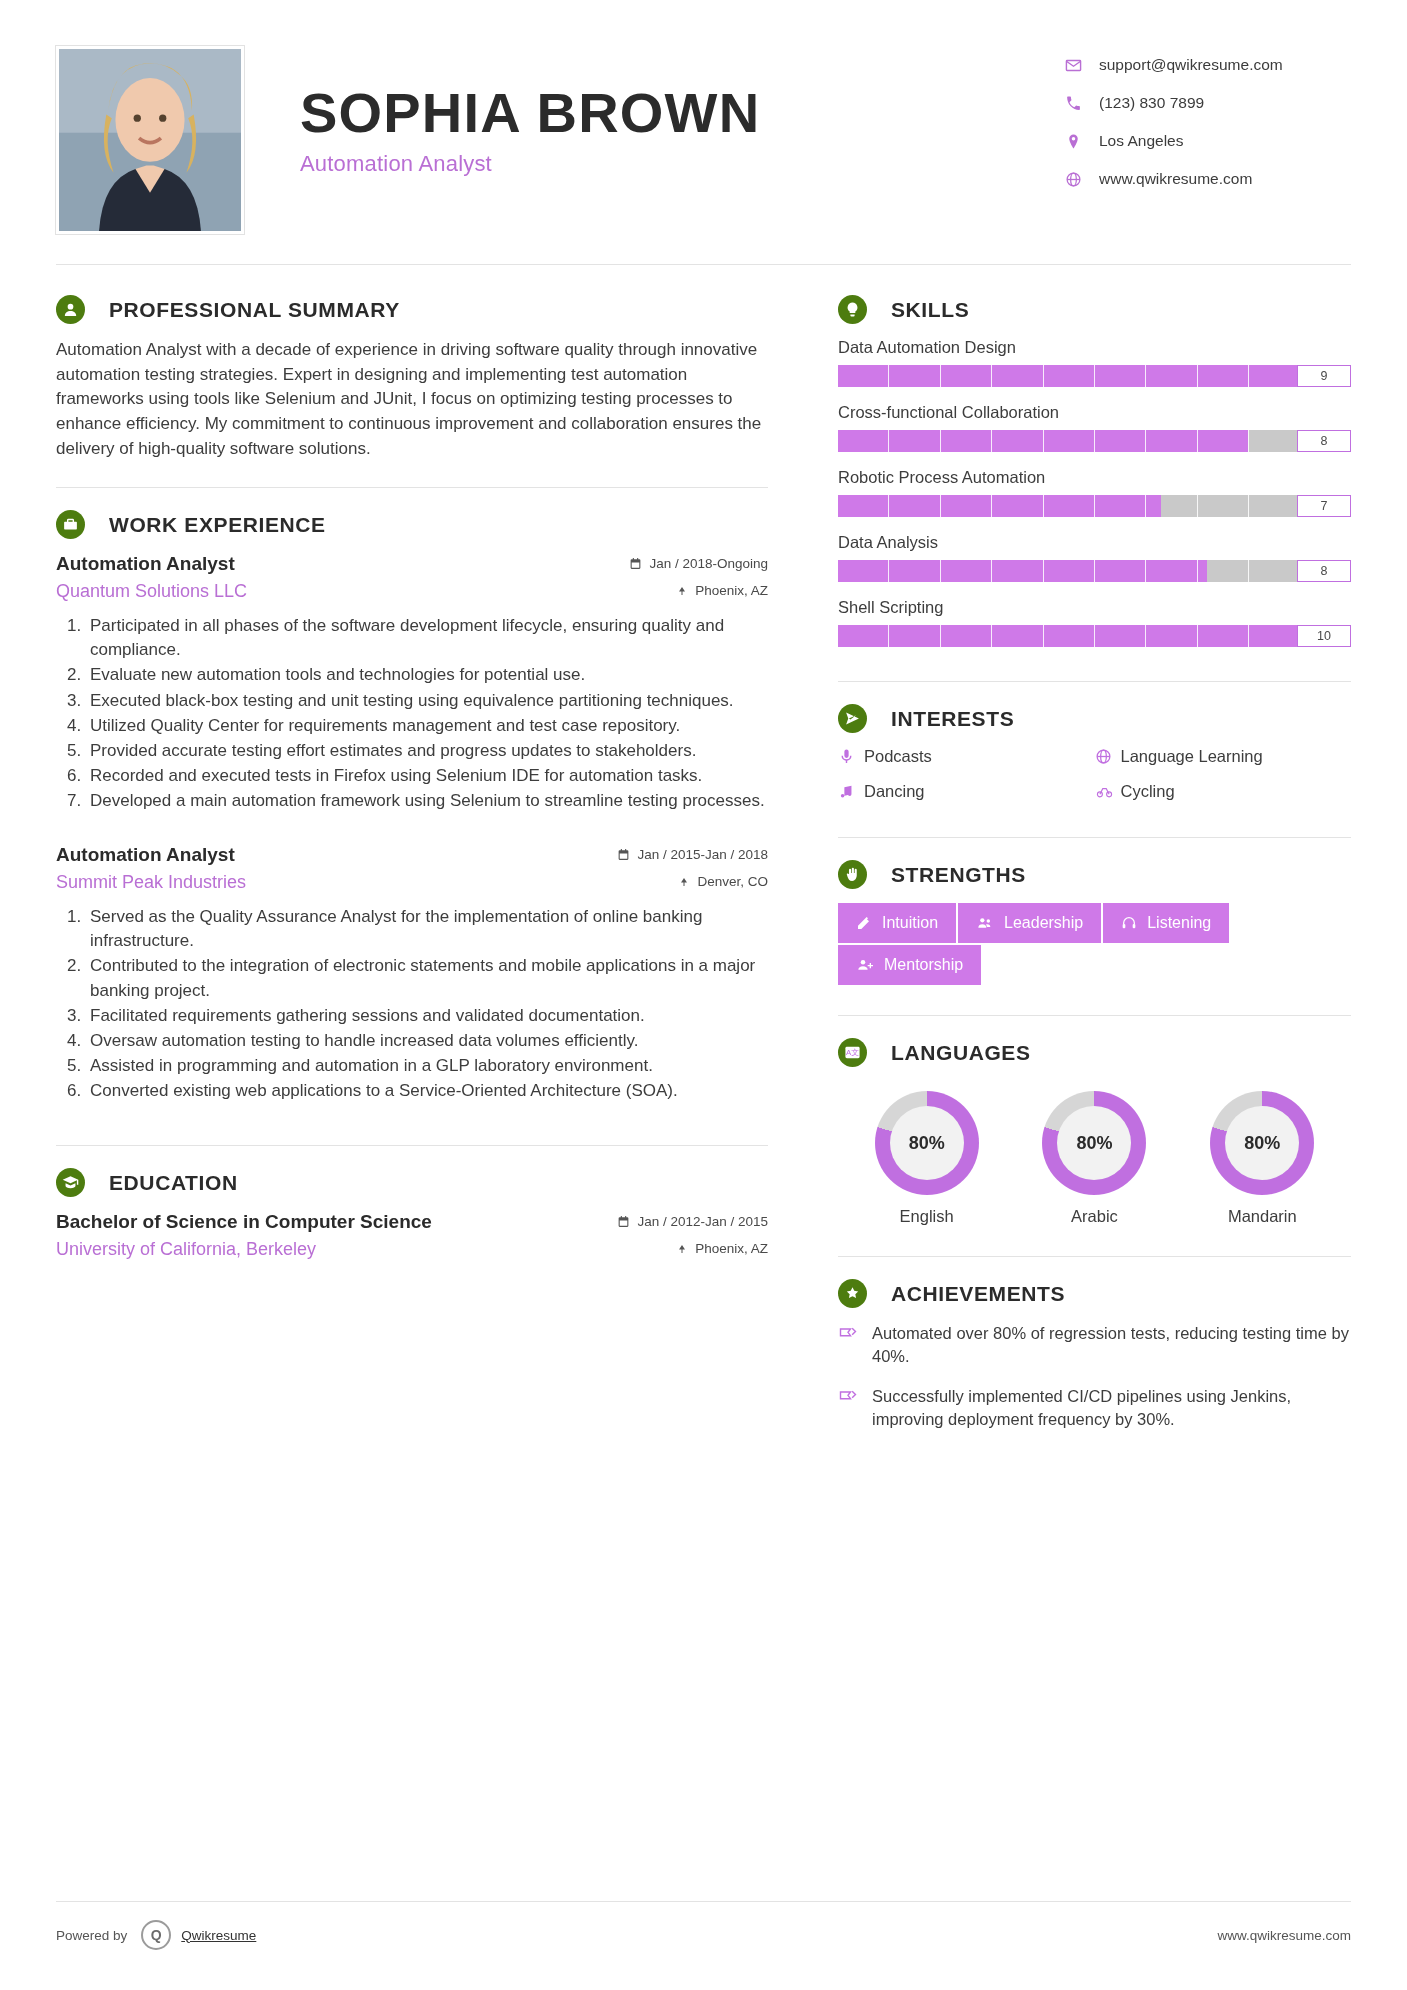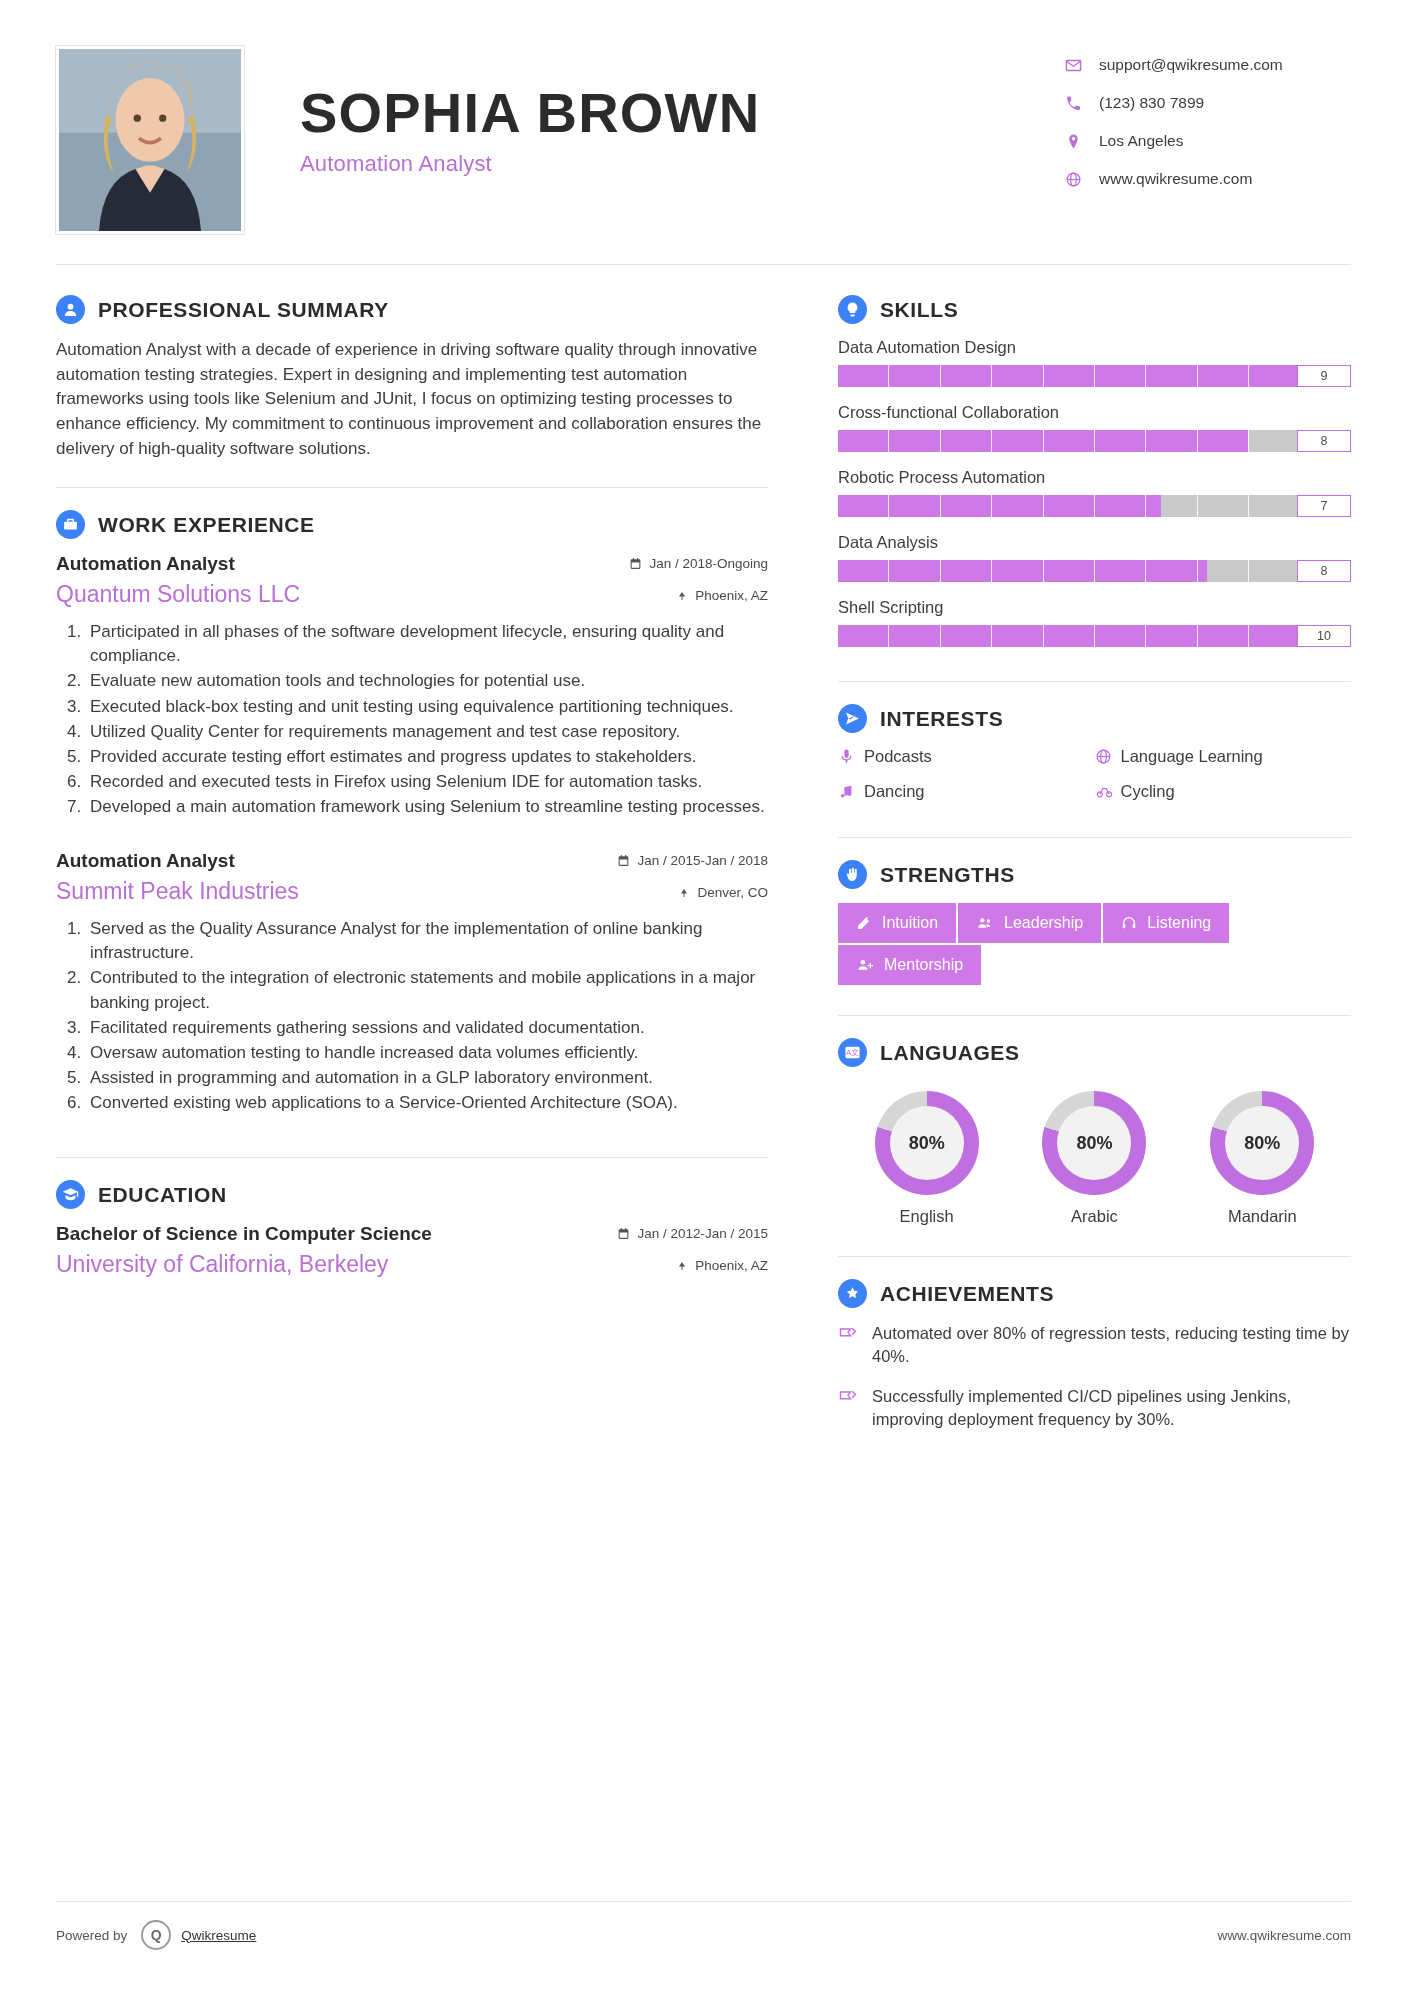--- a/index.html
+++ b/index.html
@@ -94,27 +94,27 @@
   .right { flex: 1 1 auto; padding-left: 22px; box-sizing: border-box; }
 
   .section-head {
     display: flex;
     align-items: center;
     margin-bottom: 14px;
   }
   .sec-icon {
     width: 29px; height: 29px;
     border-radius: 50%;
-    background: #3b82f6;
+    background: #4d7c0f;
     color: #fff;
     display: flex;
     align-items: center;
     justify-content: center;
     flex: 0 0 29px;
-    margin-right: 13px;
+    margin-right: 24px;
   }
   .sec-icon svg { width: 17px; height: 17px; fill: #fff; }
   .sec-title {
     font-size: 21px;
     font-weight: bold;
     letter-spacing: 0.6px;
     color: #2b2b2b;
   }
 
   .summary-text {
@@ -146,21 +146,21 @@
     white-space: nowrap;
   }
   .job-meta .mini { margin-right: 7px; color: #555; display:inline-flex; }
   .job-sub {
     display: flex;
     justify-content: space-between;
     align-items: baseline;
     margin-top: 6px;
   }
   .company {
-    font-size: 23px;
+    font-size: 18px;
     color: #b96fd4;
   }
   ol.bullets {
     margin: 12px 0 0 0;
     padding-left: 30px;
     font-size: 17px;
     line-height: 1.42;
     color: #3d3d3d;
   }
   ol.bullets li { margin-bottom: 1px; padding-left: 4px; }

